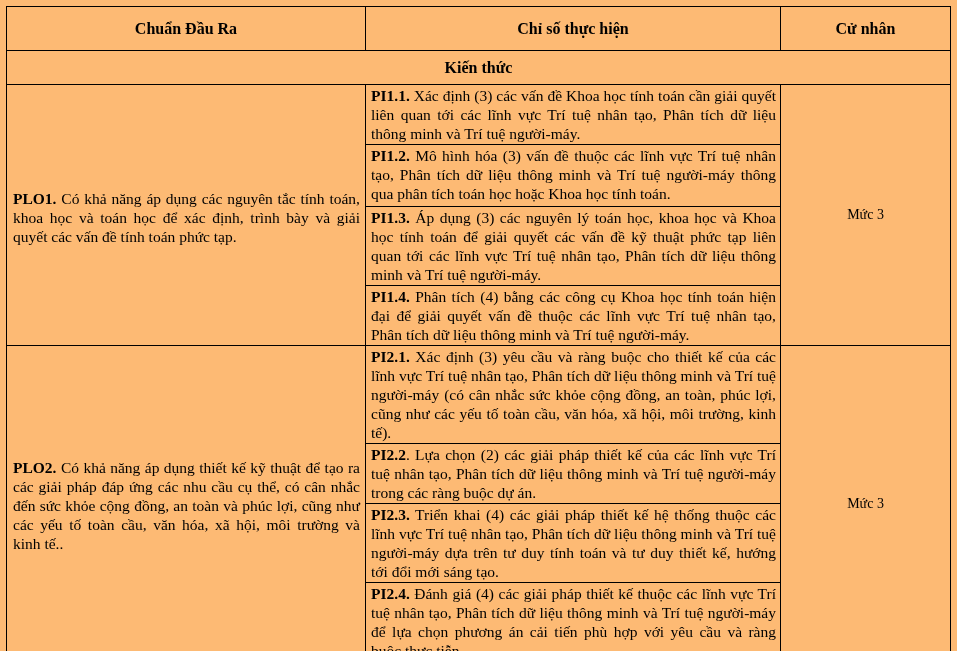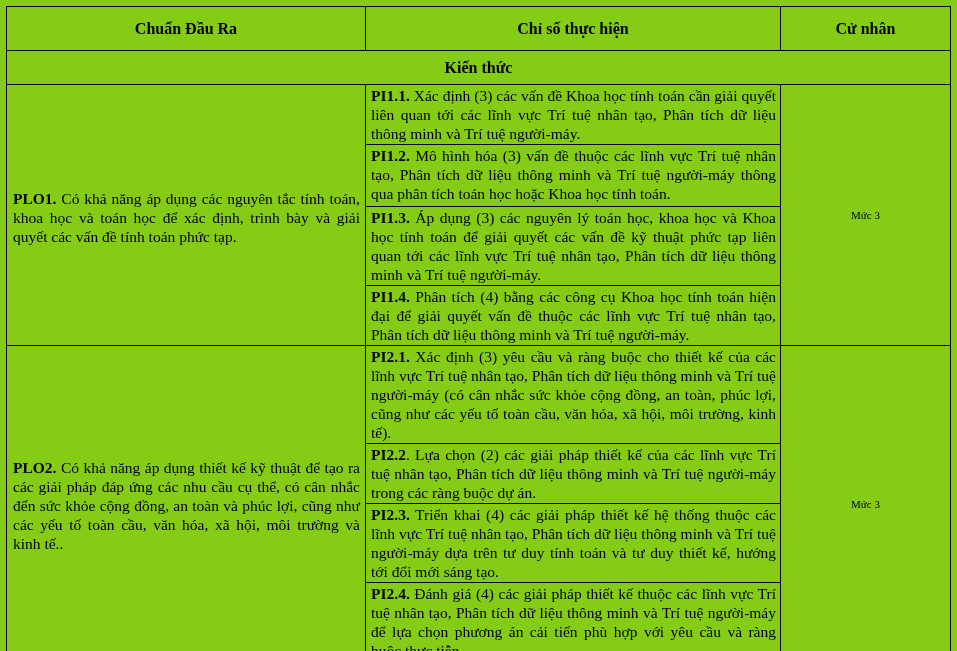--- a/index.html
+++ b/index.html
@@ -5,21 +5,21 @@
   html, body {
     margin: 0;
     padding: 0;
     background: #ffffff;
     font-family: "Liberation Serif", "DejaVu Serif", serif;
     color: #000000;
   }
   .page {
     width: 957px;
     height: 651px;
-    background: #84cc16;
+    background: #fdba74;
     box-sizing: border-box;
     padding: 6px 7px 6px 6px;
   }
   table.outcomes {
     border-collapse: collapse;
     table-layout: fixed;
     width: 944px;
   }
   table.outcomes th,
   table.outcomes td {
@@ -54,21 +54,21 @@
     padding: 6px 5px 2px 6px;
   }
   td.pi {
     font-size: 15.5px;
     line-height: 19px;
     text-align: justify;
     vertical-align: top;
     padding: 1px 4px 1px 5px;
   }
   td.level {
-    font-size: 11px;
+    font-size: 14px;
     text-align: center;
     vertical-align: middle;
     padding: 2px 10px;
   }
   tr.h-head    { height: 44px; }
   tr.h-section { height: 34px; }
   tr.h-pi11 { height: 55px; }
   tr.h-pi12 { height: 62px; margin-top: 14px; }
   tr.h-pi13 { height: 77px; }
   tr.h-pi14 { height: 57px; }

